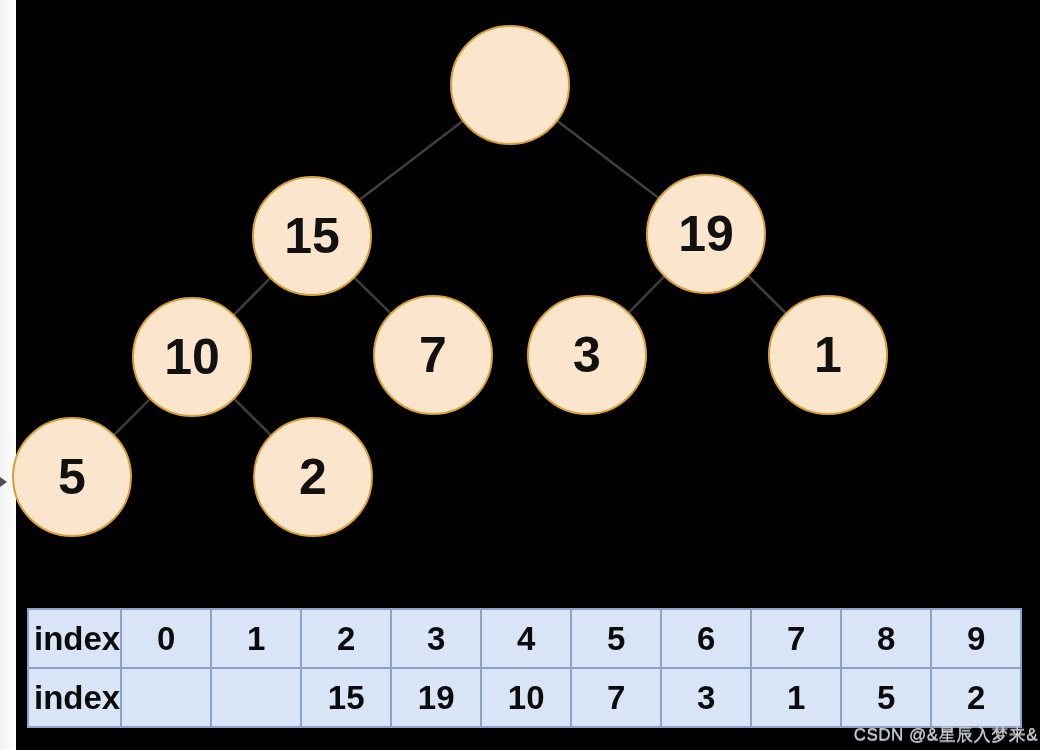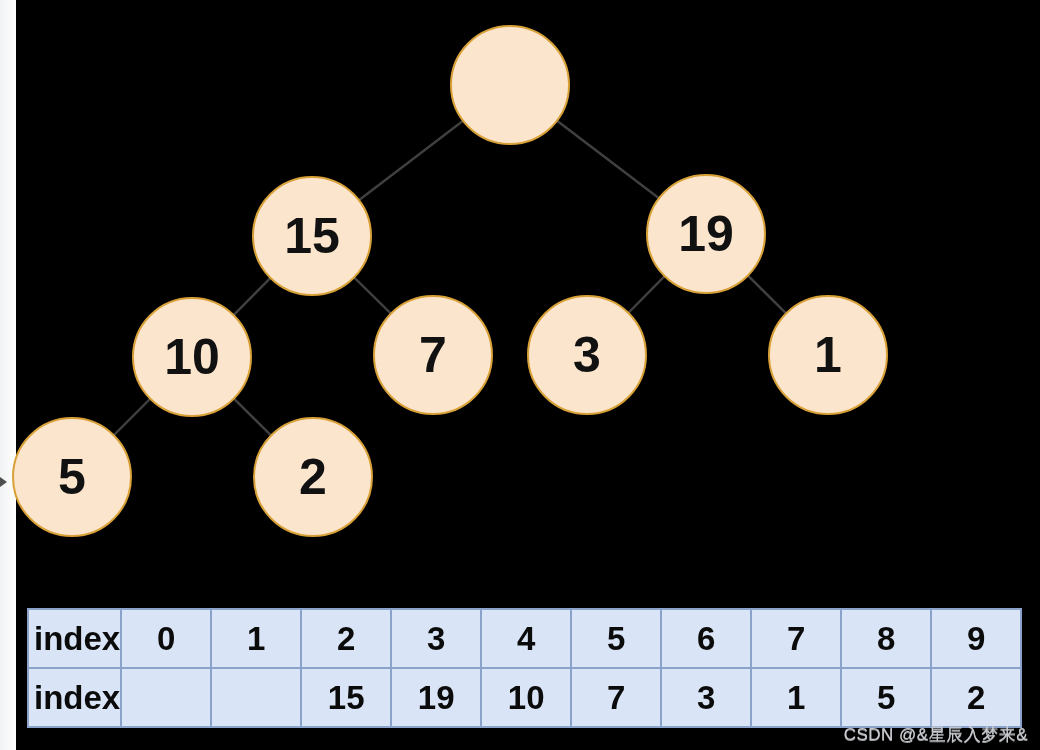--- a/index.html
+++ b/index.html
@@ -68,21 +68,21 @@
     border: 2px solid #8BA3CB;
     font-size: 33px; font-weight: bold; color: #0b0b0b;
     text-align: center; vertical-align: middle;
     overflow: hidden; white-space: nowrap; margin-top: 41px;
   }
   table.array-table td.hdr {
     text-align: left;
     padding-left: 5px;
   }
   .watermark {
-    position: absolute; right: 12px; top: 723px;
+    position: absolute; right: 2px; top: 723px;
     font-size: 17px; font-weight: normal;
     color: #c7cbd1;
     text-shadow: 0 1px 0 rgba(255,255,255,0.6);
     letter-spacing: 0.5px;
     z-index: 3;
     white-space: nowrap;
   }
 </style>
 </head>
 <body>

